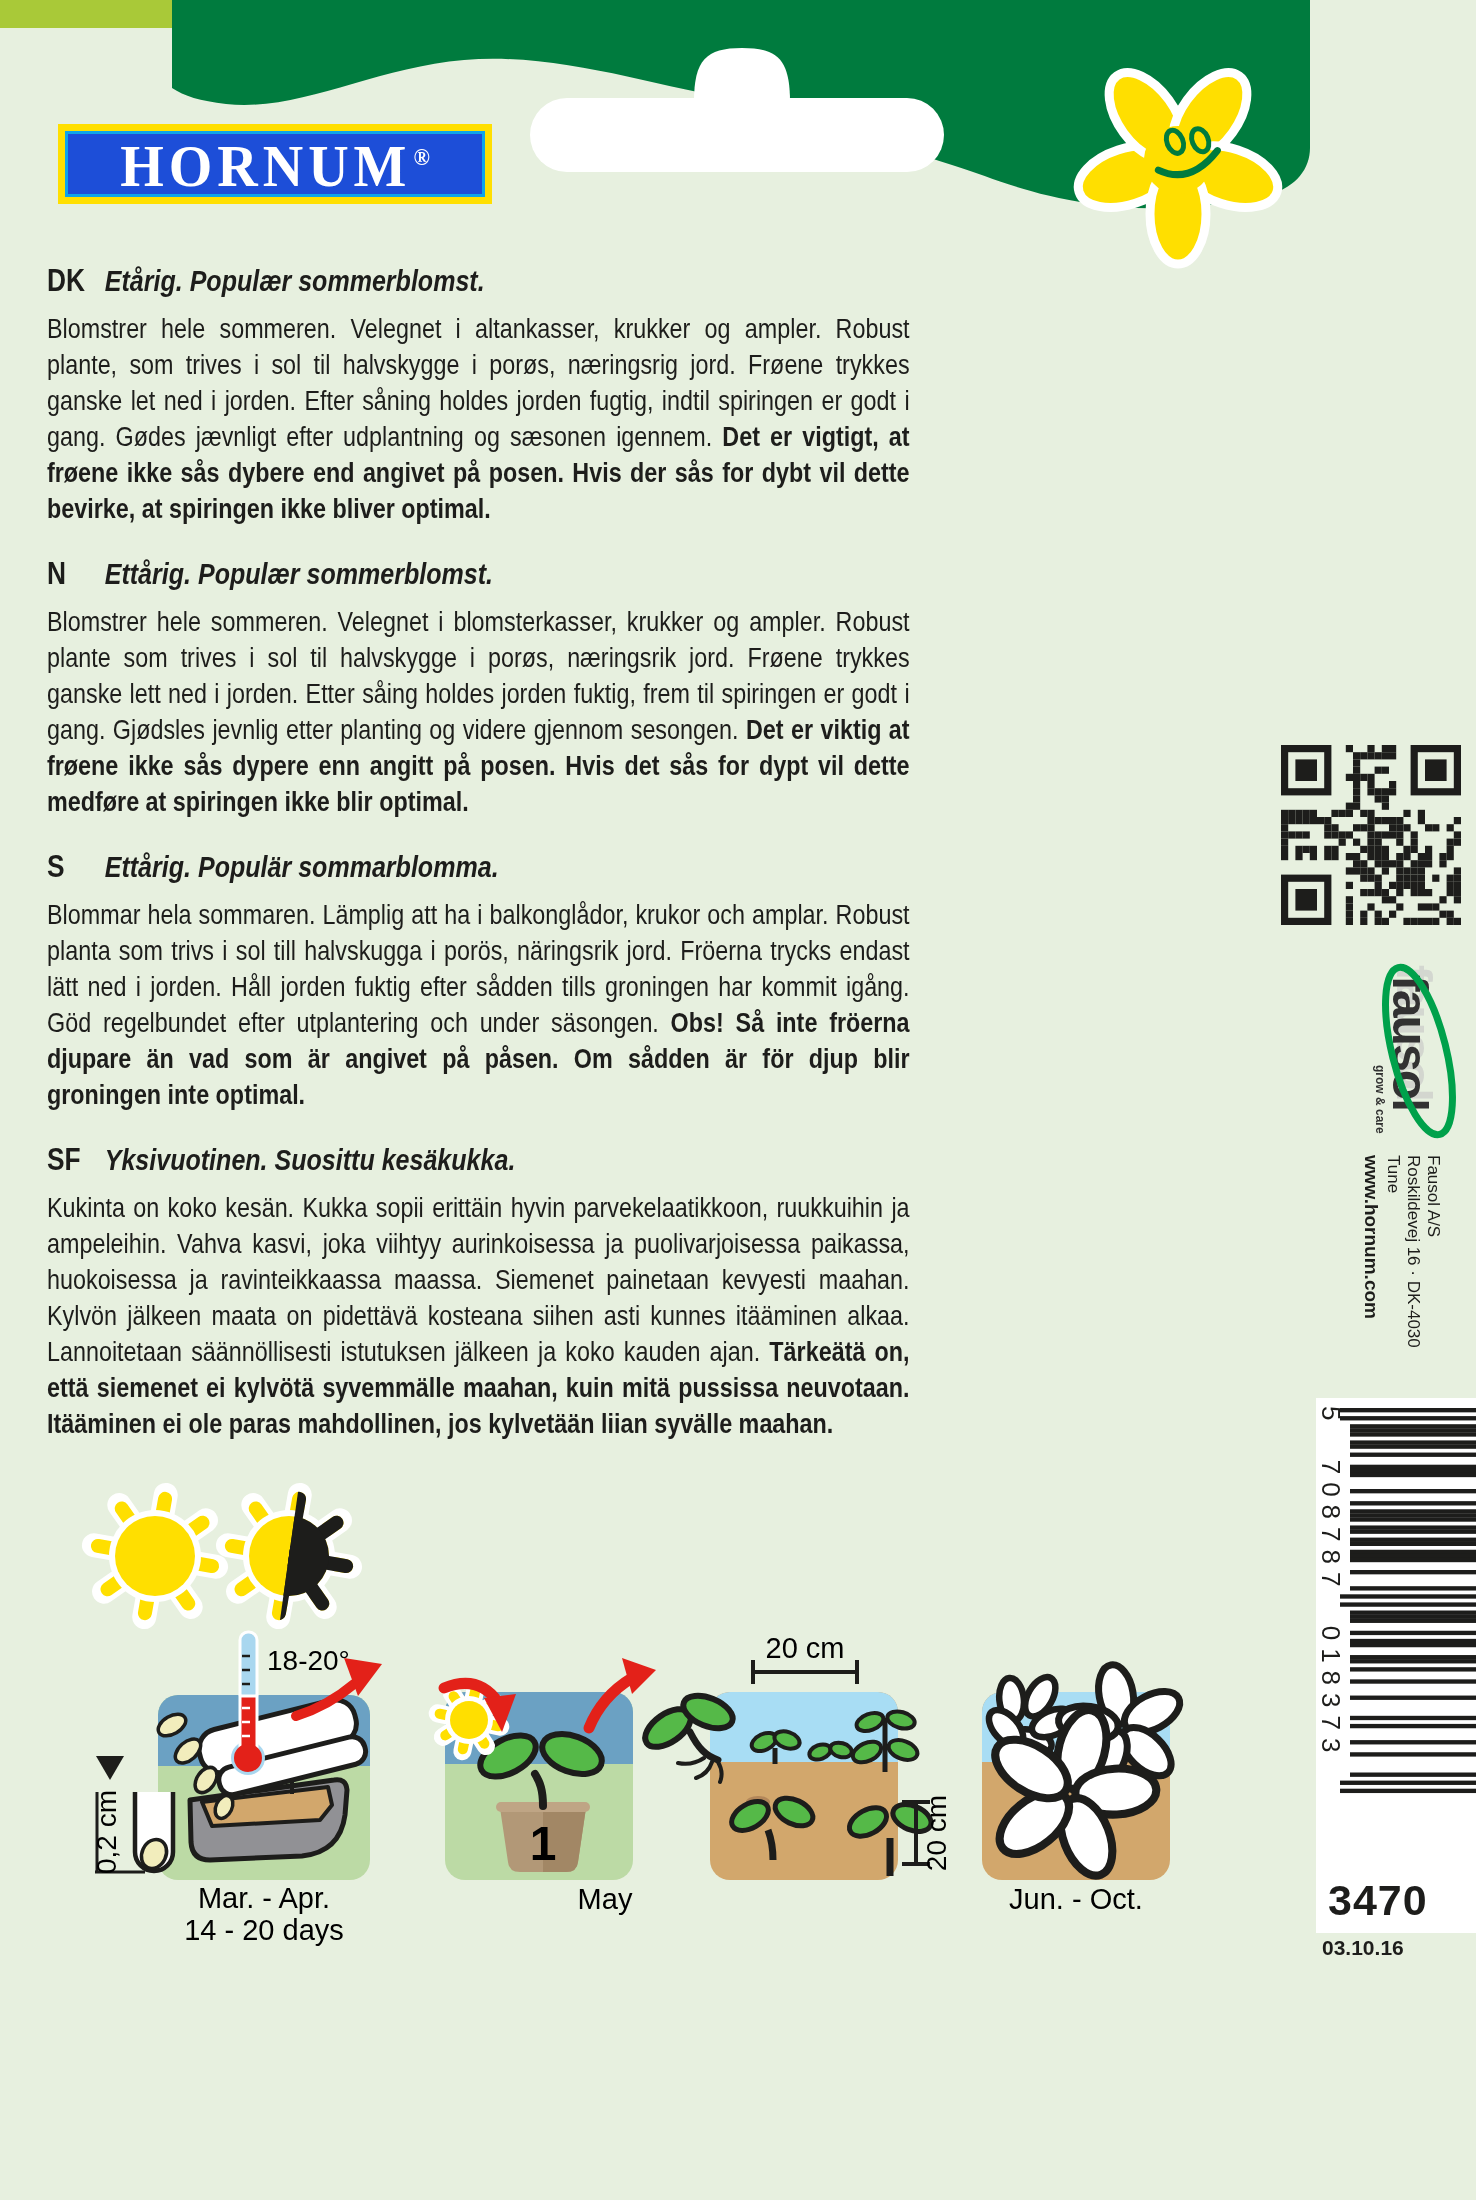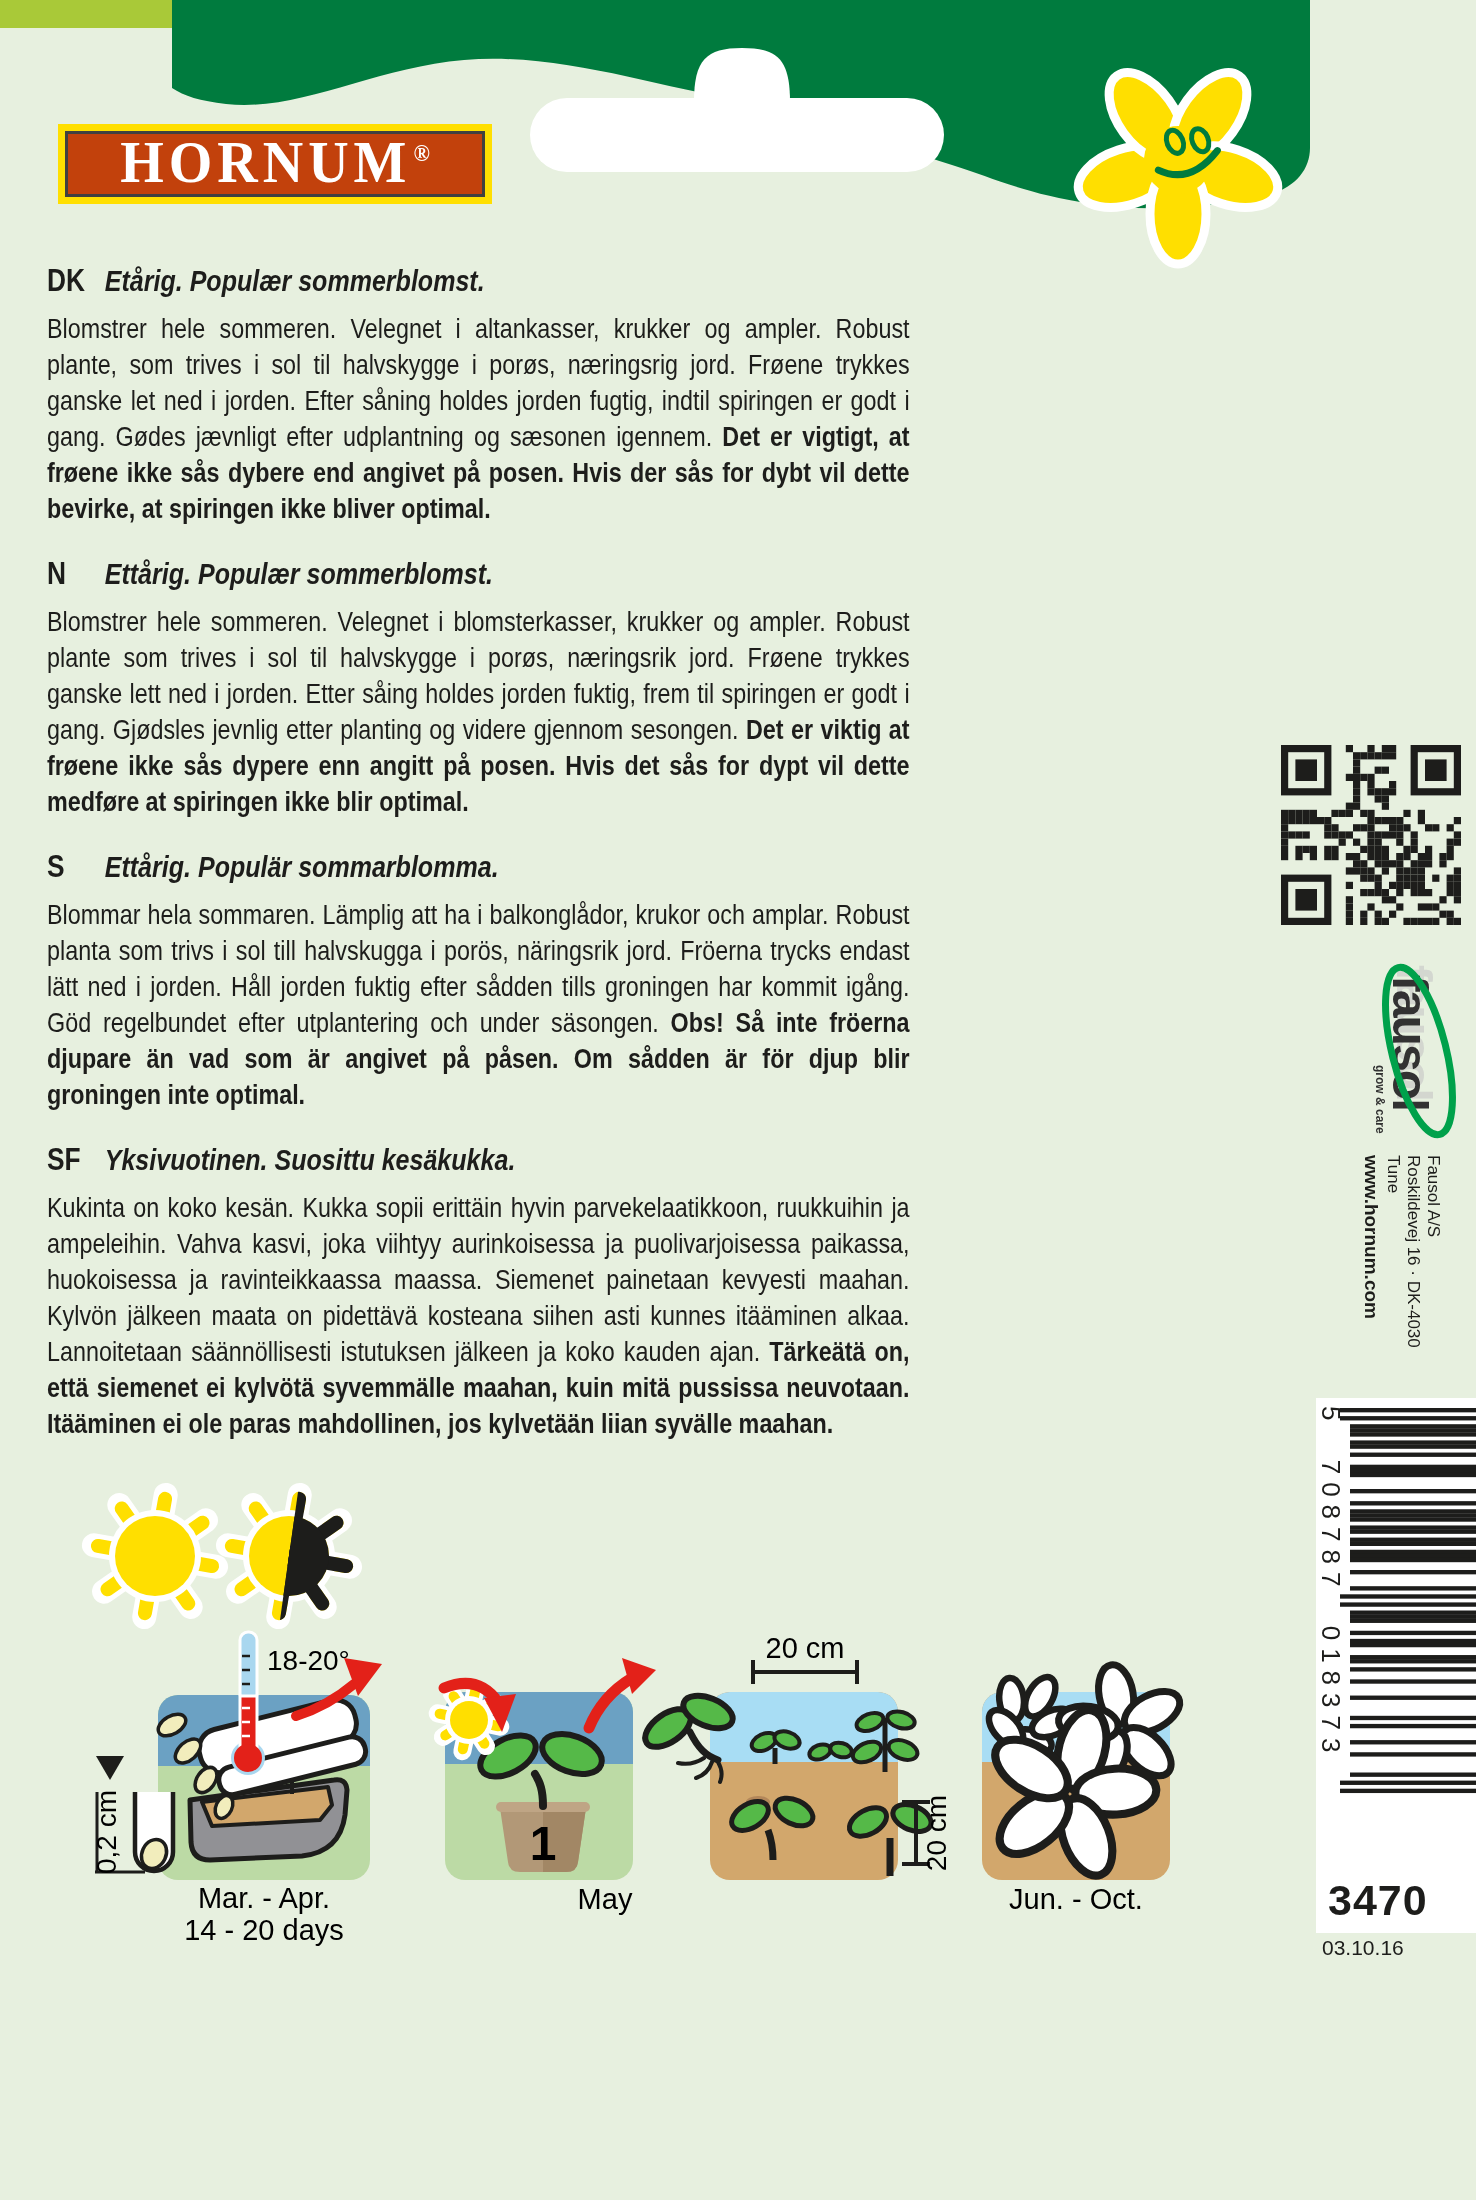--- a/index.html
+++ b/index.html
@@ -1,22 +1,22 @@
 <!DOCTYPE html>
 <html><head>
 <meta charset="utf-8">
 <style>
   html,body{margin:0;padding:0;background:#cfd6cc;}
   .page{position:relative;width:1476px;height:2200px;background:#E7F0DF;overflow:hidden;
         font-family:"Liberation Sans",sans-serif;color:#1D1D1B;}
   .abs{position:absolute;}
   
   .hornum{position:absolute;left:58px;top:124px;width:434px;height:80px;background:#FFDF00;z-index:5;}
-  .hornum-inner{position:absolute;left:7px;top:7px;right:7px;bottom:7px;background:#c2410c;
-        border:3px solid #404040;display:flex;align-items:flex-start;justify-content:center;}
+  .hornum-inner{position:absolute;left:7px;top:7px;right:7px;bottom:7px;background:#1d4ed8;
+        border:3px solid #0ea5e9;display:flex;align-items:flex-end;justify-content:center;}
   .hornum-text{font-family:"Liberation Serif",serif;font-weight:700;font-size:56px;color:#fff;
         letter-spacing:5px;line-height:1;transform:scaleY(1.05);}
   .hornum-text .reg{font-size:22px;letter-spacing:0;position:relative;top:-20px;margin-left:2px;}
   
   .textcol{position:absolute;left:47px;top:258px;width:1016px;transform:scaleX(0.849);
         transform-origin:left top;}
   .sec + .sec{margin-top:24px;}
   .sec-head{line-height:46px;white-space:nowrap;}
   .code{font-weight:700;font-size:31px;display:inline-block;width:68px;}
   .head-it{font-style:italic;font-weight:700;font-size:29.5px;}
@@ -24,21 +24,21 @@
   .body b{font-weight:700;}
   
   .rot90{transform:rotate(90deg);transform-origin:top left;}
   .addr{position:absolute;left:1443px;top:1155px;width:235px;height:73px;font-size:17px;line-height:20px;}
   .addr .site{font-weight:700;font-size:19px;margin-top:2px;}
   .fausol-wrap{position:absolute;left:1457px;top:963px;width:177px;height:85px;}
   .bcbox{position:absolute;left:1316px;top:1398px;width:160px;height:535px;background:#fff;}
   .bcdigits{position:absolute;left:30px;top:8px;width:385px;height:28px;font-size:26px;
         letter-spacing:8px;word-spacing:16px;white-space:nowrap;}
   .itemno{position:absolute;left:12px;top:478px;font-size:43px;font-weight:700;letter-spacing:1px;}
-  .datecode{position:absolute;left:1322px;top:1936px;font-size:21px;}
+  .datecode{position:absolute;left:1322px;top:1936px;font-size:21px;font-weight:bold;}
   svg text{font-family:"Liberation Sans",sans-serif;}
 </style>
 </head>
 <body>
 
 <div class="page">
 
   <svg class="abs" style="left:0;top:0;" width="1476" height="300" viewBox="0 0 1476 300">
     <rect x="0" y="0" width="172" height="28" fill="#A9C938"></rect>
     <path fill="#007B3E" d="M172,0 H1310 V148 C1310,172 1292,192 1256,198 C1196,208 1146,212 1092,204

